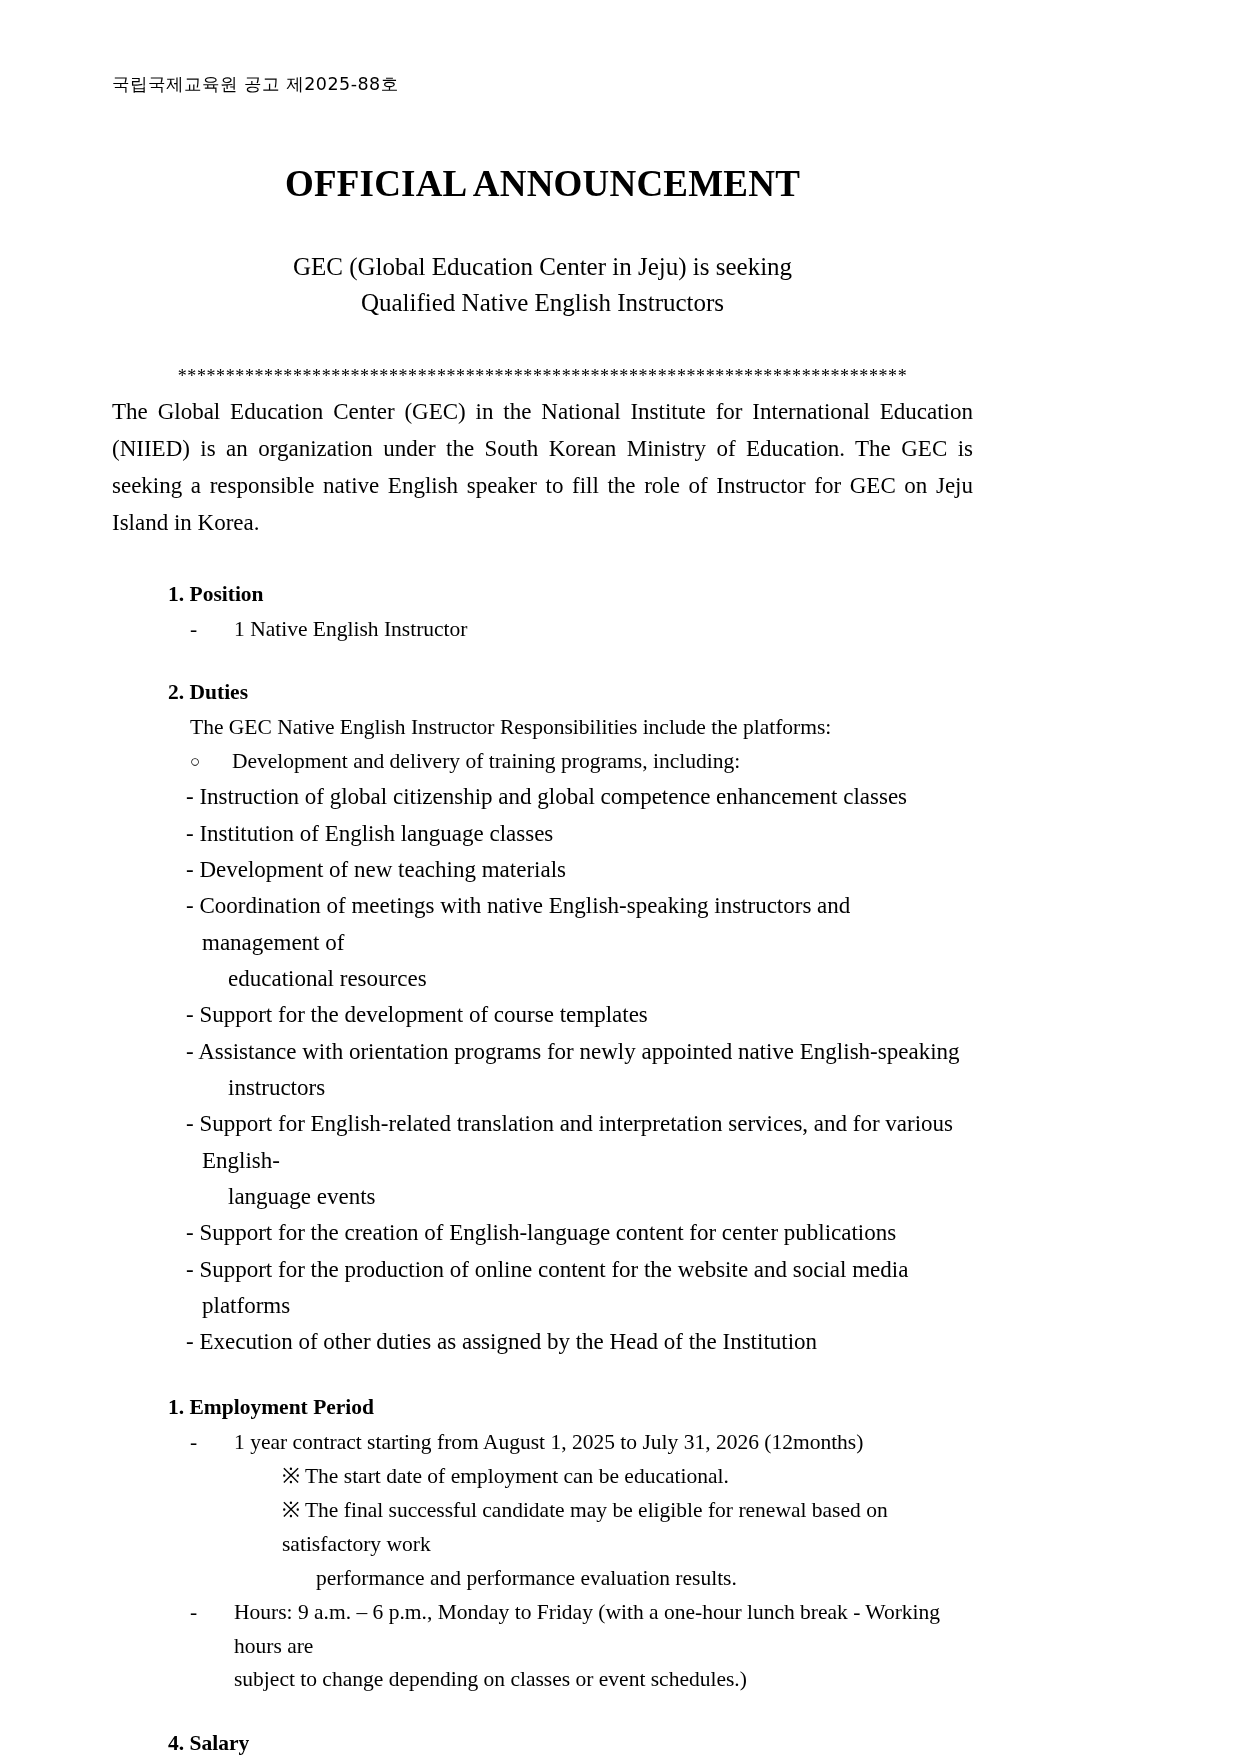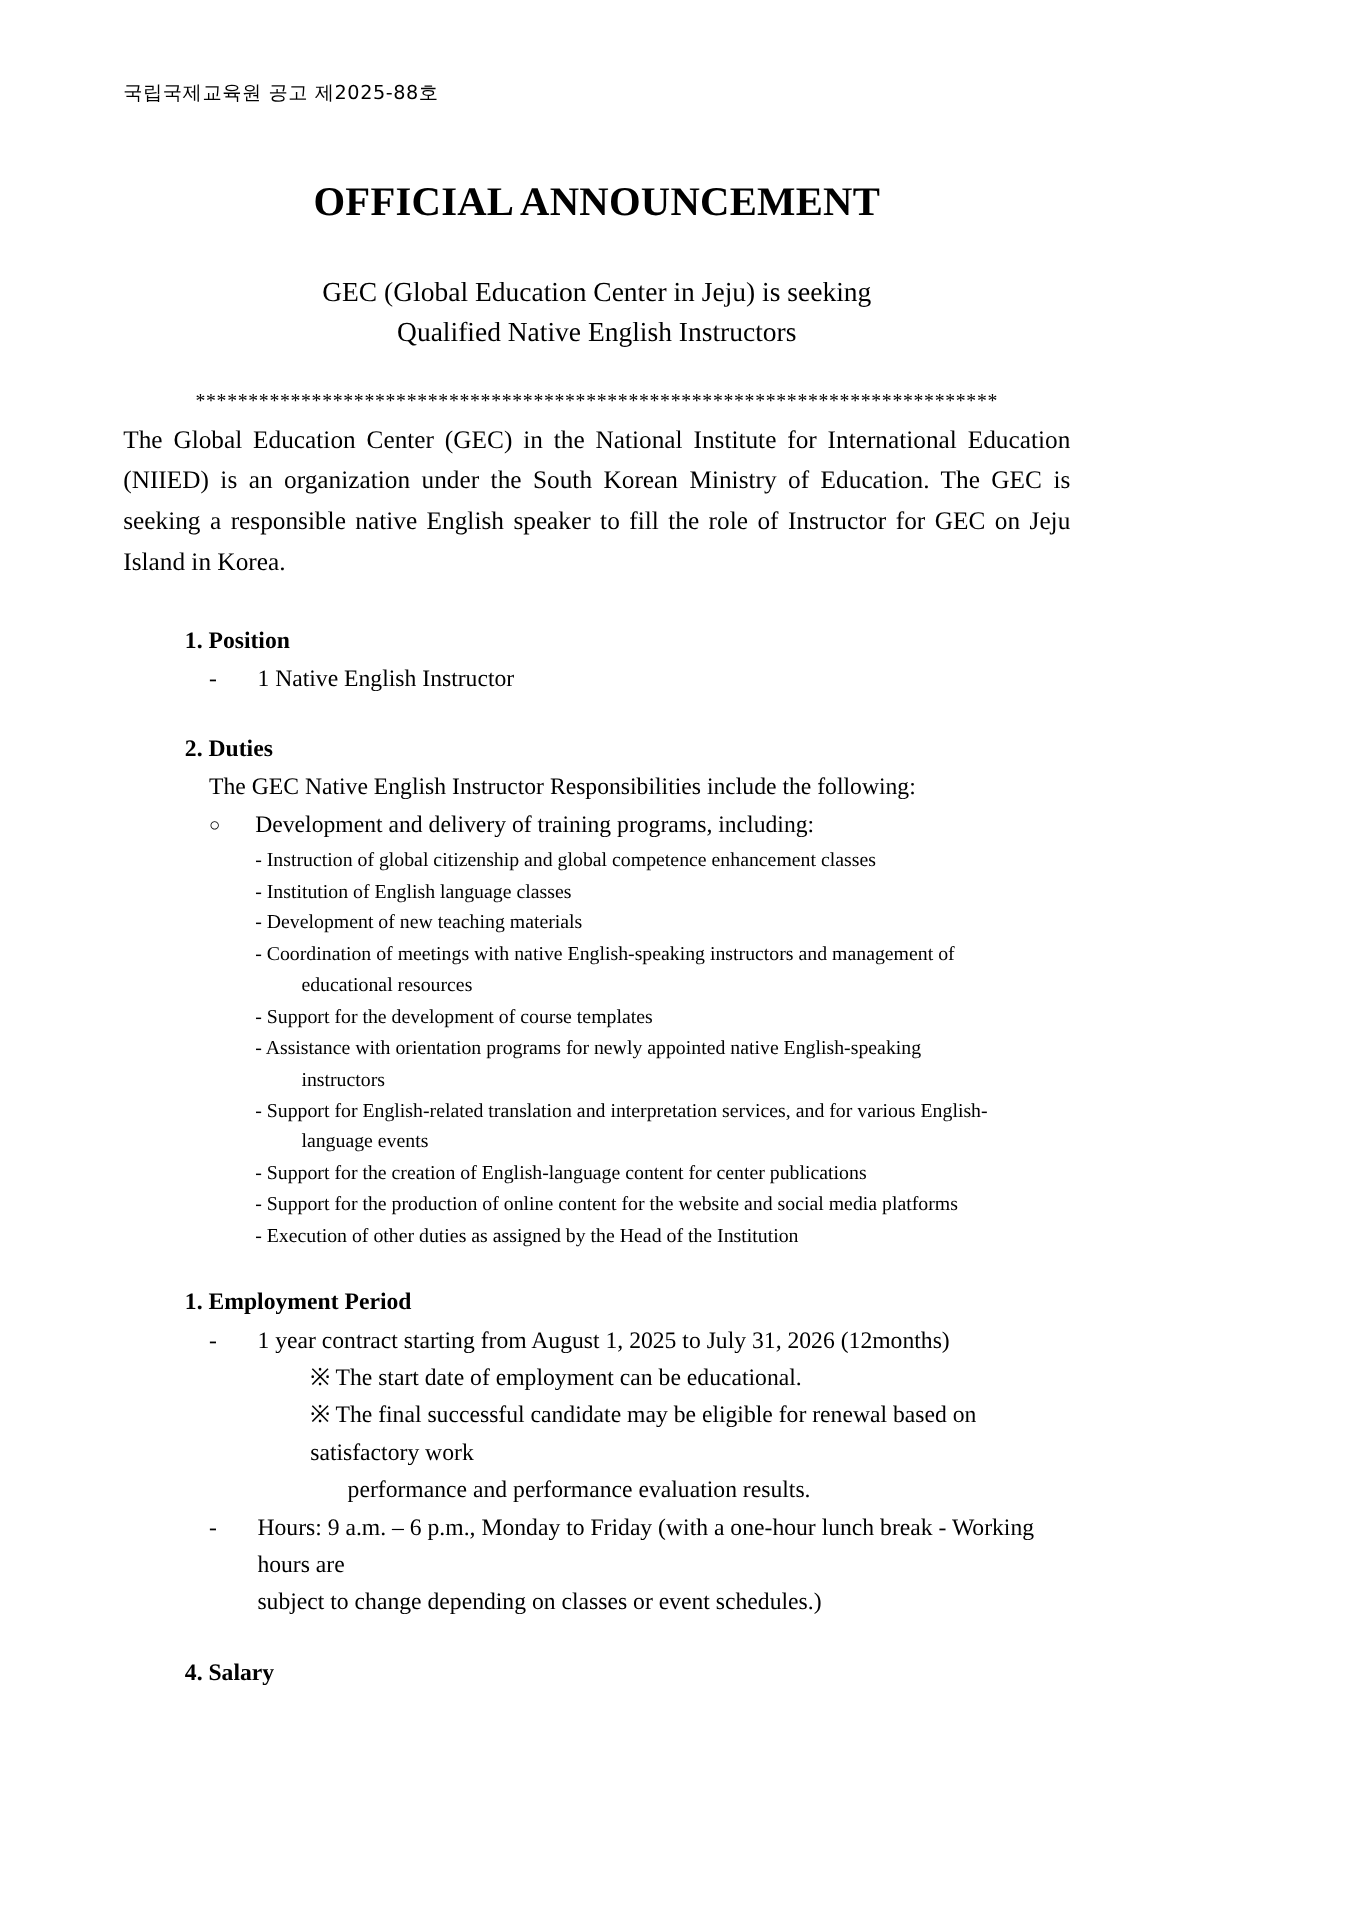--- a/index.html
+++ b/index.html
@@ -29,21 +29,21 @@
     text-align: center;
     font-weight: bold;
     font-size: 37px;
     letter-spacing: 0.2px;
     margin-bottom: 44px;
   }
   .subtitle {
     text-align: center;
     font-size: 25px;
     line-height: 1.45;
-    margin-bottom: 32px;
+    margin-bottom: 44px;
   }
   .subtitle div {
     white-space: pre;
   }
   .star-rule {
     text-align: center;
     font-size: 18px;
     letter-spacing: 0.6px;
     overflow: hidden;
     white-space: nowrap;
@@ -96,22 +96,22 @@
     font-size: 21.5px;
     line-height: 1.58;
   }
   .circle-item .bullet {
     width: 42px;
     flex: 0 0 42px;
     font-size: 17px;
     line-height: 2;
   }
   .sub-dash {
-    margin-left: 120px;
-    font-size: 18px;
+    margin-left: 74px;
+    font-size: 23px;
     line-height: 1.58;
     text-indent: -16px;
     padding-left: 16px;
     max-width: 830px;
   }
   .sub-dash .cont {
     display: block;
     text-indent: 0;
     padding-left: 26px;
   }
@@ -150,21 +150,21 @@
   <div class="section">
     <div class="sec-head indent1">1.  Position</div>
     <div class="dash-item">
       <span class="bullet">-</span>
       <span class="txt">1 Native English Instructor</span>
     </div>
   </div>
 
   <div class="section">
     <div class="sec-head indent2">2. Duties</div>
-    <div class="intro-line">The GEC Native English Instructor Responsibilities include the following:</div>
+    <div class="intro-line">The GEC Native English Instructor Responsibilities include the platforms:</div>
     <div class="circle-item">
       <span class="bullet">○</span>
       <span class="txt">Development and delivery of training programs, including:</span>
     </div>
 
     <div class="sub-dash">- Instruction of global citizenship and global competence enhancement classes</div>
     <div class="sub-dash">- Institution of English language classes</div>
     <div class="sub-dash">- Development of new teaching materials</div>
     <div class="sub-dash">
       <span>- Coordination of meetings with native English-speaking instructors and management of</span>

